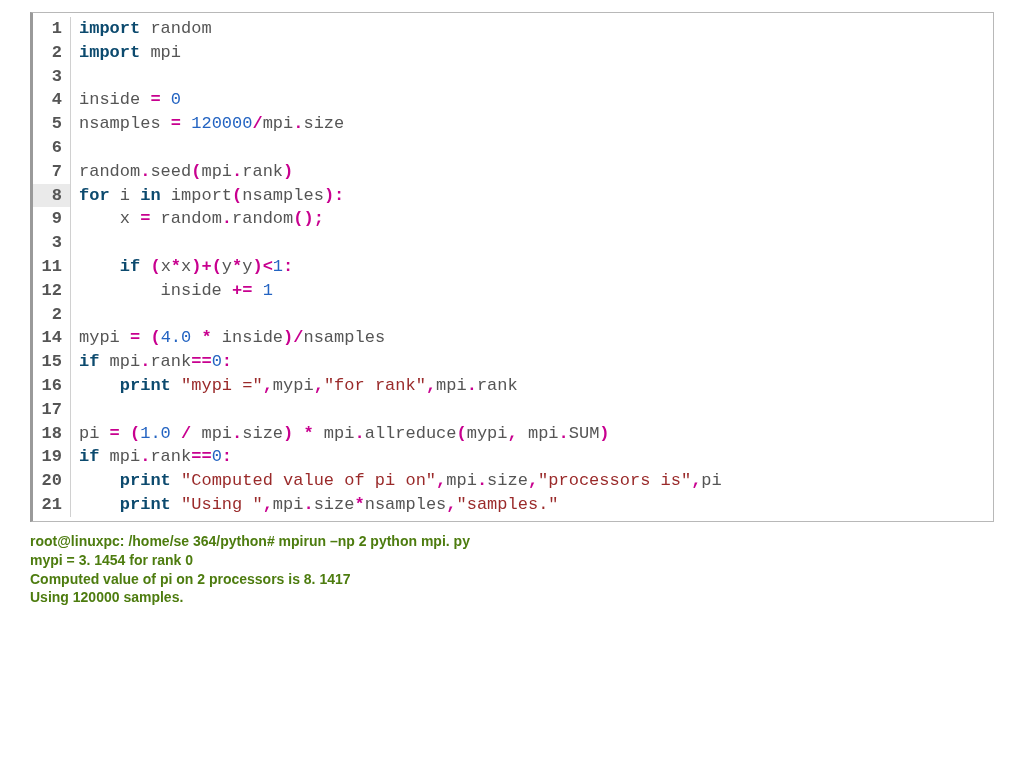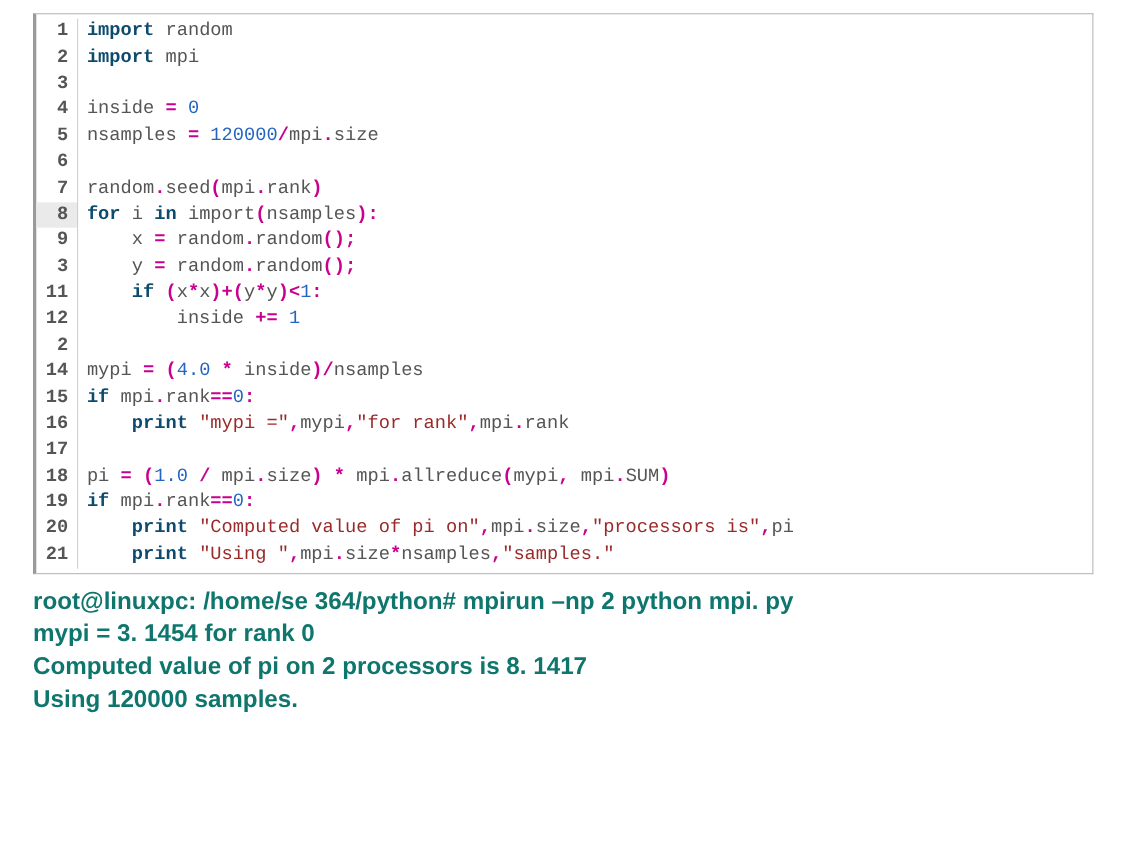--- a/index.html
+++ b/index.html
@@ -36,40 +36,40 @@
     }
     .gutter.hl { background: #eaeaea; }
     .tok-kw { color: #0c4a6e; font-weight: bold; }     
     .tok-num { color: #2464c2; }                       
     .tok-str { color: #9a2a2a; }                       
     .tok-ident { color: #555555; }                     
     .tok-punct { color: #c8008f; font-weight: bold; }
     .terminal {
       margin: 8px 30px 16px 30px;
       font-family: Arial, sans-serif;
-      font-size: 22px;
+      font-size: 14px;
       font-weight: bold;
-      color: #0f766e;
+      color: #4d7c0f;
       line-height: 1.35;
     }
   </style>
 </head>
 <body>
 
 <div class="code-block" id="code-editor">
     <div class="code-line"><span class="gutter">1</span><span><span class="tok-kw">import</span><span class="tok-ident"> random</span></span></div>
     <div class="code-line"><span class="gutter">2</span><span><span class="tok-kw">import</span><span class="tok-ident"> mpi</span></span></div>
     <div class="code-line"><span class="gutter">3</span><span><span class="tok-ident"></span></span></div>
     <div class="code-line"><span class="gutter">4</span><span><span class="tok-ident">inside </span><span class="tok-punct">=</span><span class="tok-ident"> </span><span class="tok-num">0</span></span></div>
     <div class="code-line"><span class="gutter">5</span><span><span class="tok-ident">nsamples </span><span class="tok-punct">=</span><span class="tok-ident"> </span><span class="tok-num">120000</span><span class="tok-punct">/</span><span class="tok-ident">mpi</span><span class="tok-punct">.</span><span class="tok-ident">size</span></span></div>
     <div class="code-line"><span class="gutter">6</span><span><span class="tok-ident"></span></span></div>
     <div class="code-line"><span class="gutter">7</span><span><span class="tok-ident">random</span><span class="tok-punct">.</span><span class="tok-ident">seed</span><span class="tok-punct">(</span><span class="tok-ident">mpi</span><span class="tok-punct">.</span><span class="tok-ident">rank</span><span class="tok-punct">)</span></span></div>
     <div class="code-line"><span class="gutter hl">8</span><span><span class="tok-kw">for</span><span class="tok-ident"> i </span><span class="tok-kw">in</span><span class="tok-ident"> import</span><span class="tok-punct">(</span><span class="tok-ident">nsamples</span><span class="tok-punct">)</span><span class="tok-punct">:</span></span></div>
     <div class="code-line"><span class="gutter">9</span><span><span class="tok-ident">    x </span><span class="tok-punct">=</span><span class="tok-ident"> random</span><span class="tok-punct">.</span><span class="tok-ident">random</span><span class="tok-punct">(</span><span class="tok-punct">)</span><span class="tok-punct">;</span></span></div>
-    <div class="code-line"><span class="gutter">3</span><span><span class="tok-ident">    y </span><span class="tok-punct">=</span><span class="tok-ident"> random</span><span class="tok-punct">.</span><span class="tok-ident">random</span><span class="tok-punct">(</span><span class="tok-punct">)</span><span class="tok-punct">;</span></span></div>
+    <div class="code-line"><span class="gutter">3</span></div>
     <div class="code-line"><span class="gutter">11</span><span><span class="tok-ident">    </span><span class="tok-kw">if</span><span class="tok-ident"> </span><span class="tok-punct">(</span><span class="tok-ident">x</span><span class="tok-punct">*</span><span class="tok-ident">x</span><span class="tok-punct">)</span><span class="tok-punct">+</span><span class="tok-punct">(</span><span class="tok-ident">y</span><span class="tok-punct">*</span><span class="tok-ident">y</span><span class="tok-punct">)</span><span class="tok-punct">&lt;</span><span class="tok-num">1</span><span class="tok-punct">:</span></span></div>
     <div class="code-line"><span class="gutter">12</span><span><span class="tok-ident">        inside </span><span class="tok-punct">+=</span><span class="tok-ident"> </span><span class="tok-num">1</span></span></div>
     <div class="code-line"><span class="gutter">2</span><span><span class="tok-ident"></span></span></div>
     <div class="code-line"><span class="gutter">14</span><span><span class="tok-ident">mypi </span><span class="tok-punct">=</span><span class="tok-ident"> </span><span class="tok-punct">(</span><span class="tok-num">4.0</span><span class="tok-ident"> </span><span class="tok-punct">*</span><span class="tok-ident"> inside</span><span class="tok-punct">)</span><span class="tok-punct">/</span><span class="tok-ident">nsamples</span></span></div>
     <div class="code-line"><span class="gutter">15</span><span><span class="tok-kw">if</span><span class="tok-ident"> mpi</span><span class="tok-punct">.</span><span class="tok-ident">rank</span><span class="tok-punct">==</span><span class="tok-num">0</span><span class="tok-punct">:</span></span></div>
     <div class="code-line"><span class="gutter">16</span><span><span class="tok-ident">    </span><span class="tok-kw">print</span><span class="tok-ident"> </span><span class="tok-str">"mypi ="</span><span class="tok-punct">,</span><span class="tok-ident">mypi</span><span class="tok-punct">,</span><span class="tok-str">"for rank"</span><span class="tok-punct">,</span><span class="tok-ident">mpi</span><span class="tok-punct">.</span><span class="tok-ident">rank</span></span></div>
     <div class="code-line"><span class="gutter">17</span><span><span class="tok-ident"></span></span></div>
     <div class="code-line"><span class="gutter">18</span><span><span class="tok-ident">pi </span><span class="tok-punct">=</span><span class="tok-ident"> </span><span class="tok-punct">(</span><span class="tok-num">1.0</span><span class="tok-ident"> </span><span class="tok-punct">/</span><span class="tok-ident"> mpi</span><span class="tok-punct">.</span><span class="tok-ident">size</span><span class="tok-punct">)</span><span class="tok-ident"> </span><span class="tok-punct">*</span><span class="tok-ident"> mpi</span><span class="tok-punct">.</span><span class="tok-ident">allreduce</span><span class="tok-punct">(</span><span class="tok-ident">mypi</span><span class="tok-punct">,</span><span class="tok-ident"> mpi</span><span class="tok-punct">.</span><span class="tok-ident">SUM</span><span class="tok-punct">)</span></span></div>
     <div class="code-line"><span class="gutter">19</span><span><span class="tok-kw">if</span><span class="tok-ident"> mpi</span><span class="tok-punct">.</span><span class="tok-ident">rank</span><span class="tok-punct">==</span><span class="tok-num">0</span><span class="tok-punct">:</span></span></div>
     <div class="code-line"><span class="gutter">20</span><span><span class="tok-ident">    </span><span class="tok-kw">print</span><span class="tok-ident"> </span><span class="tok-str">"Computed value of pi on"</span><span class="tok-punct">,</span><span class="tok-ident">mpi</span><span class="tok-punct">.</span><span class="tok-ident">size</span><span class="tok-punct">,</span><span class="tok-str">"processors is"</span><span class="tok-punct">,</span><span class="tok-ident">pi</span></span></div>

